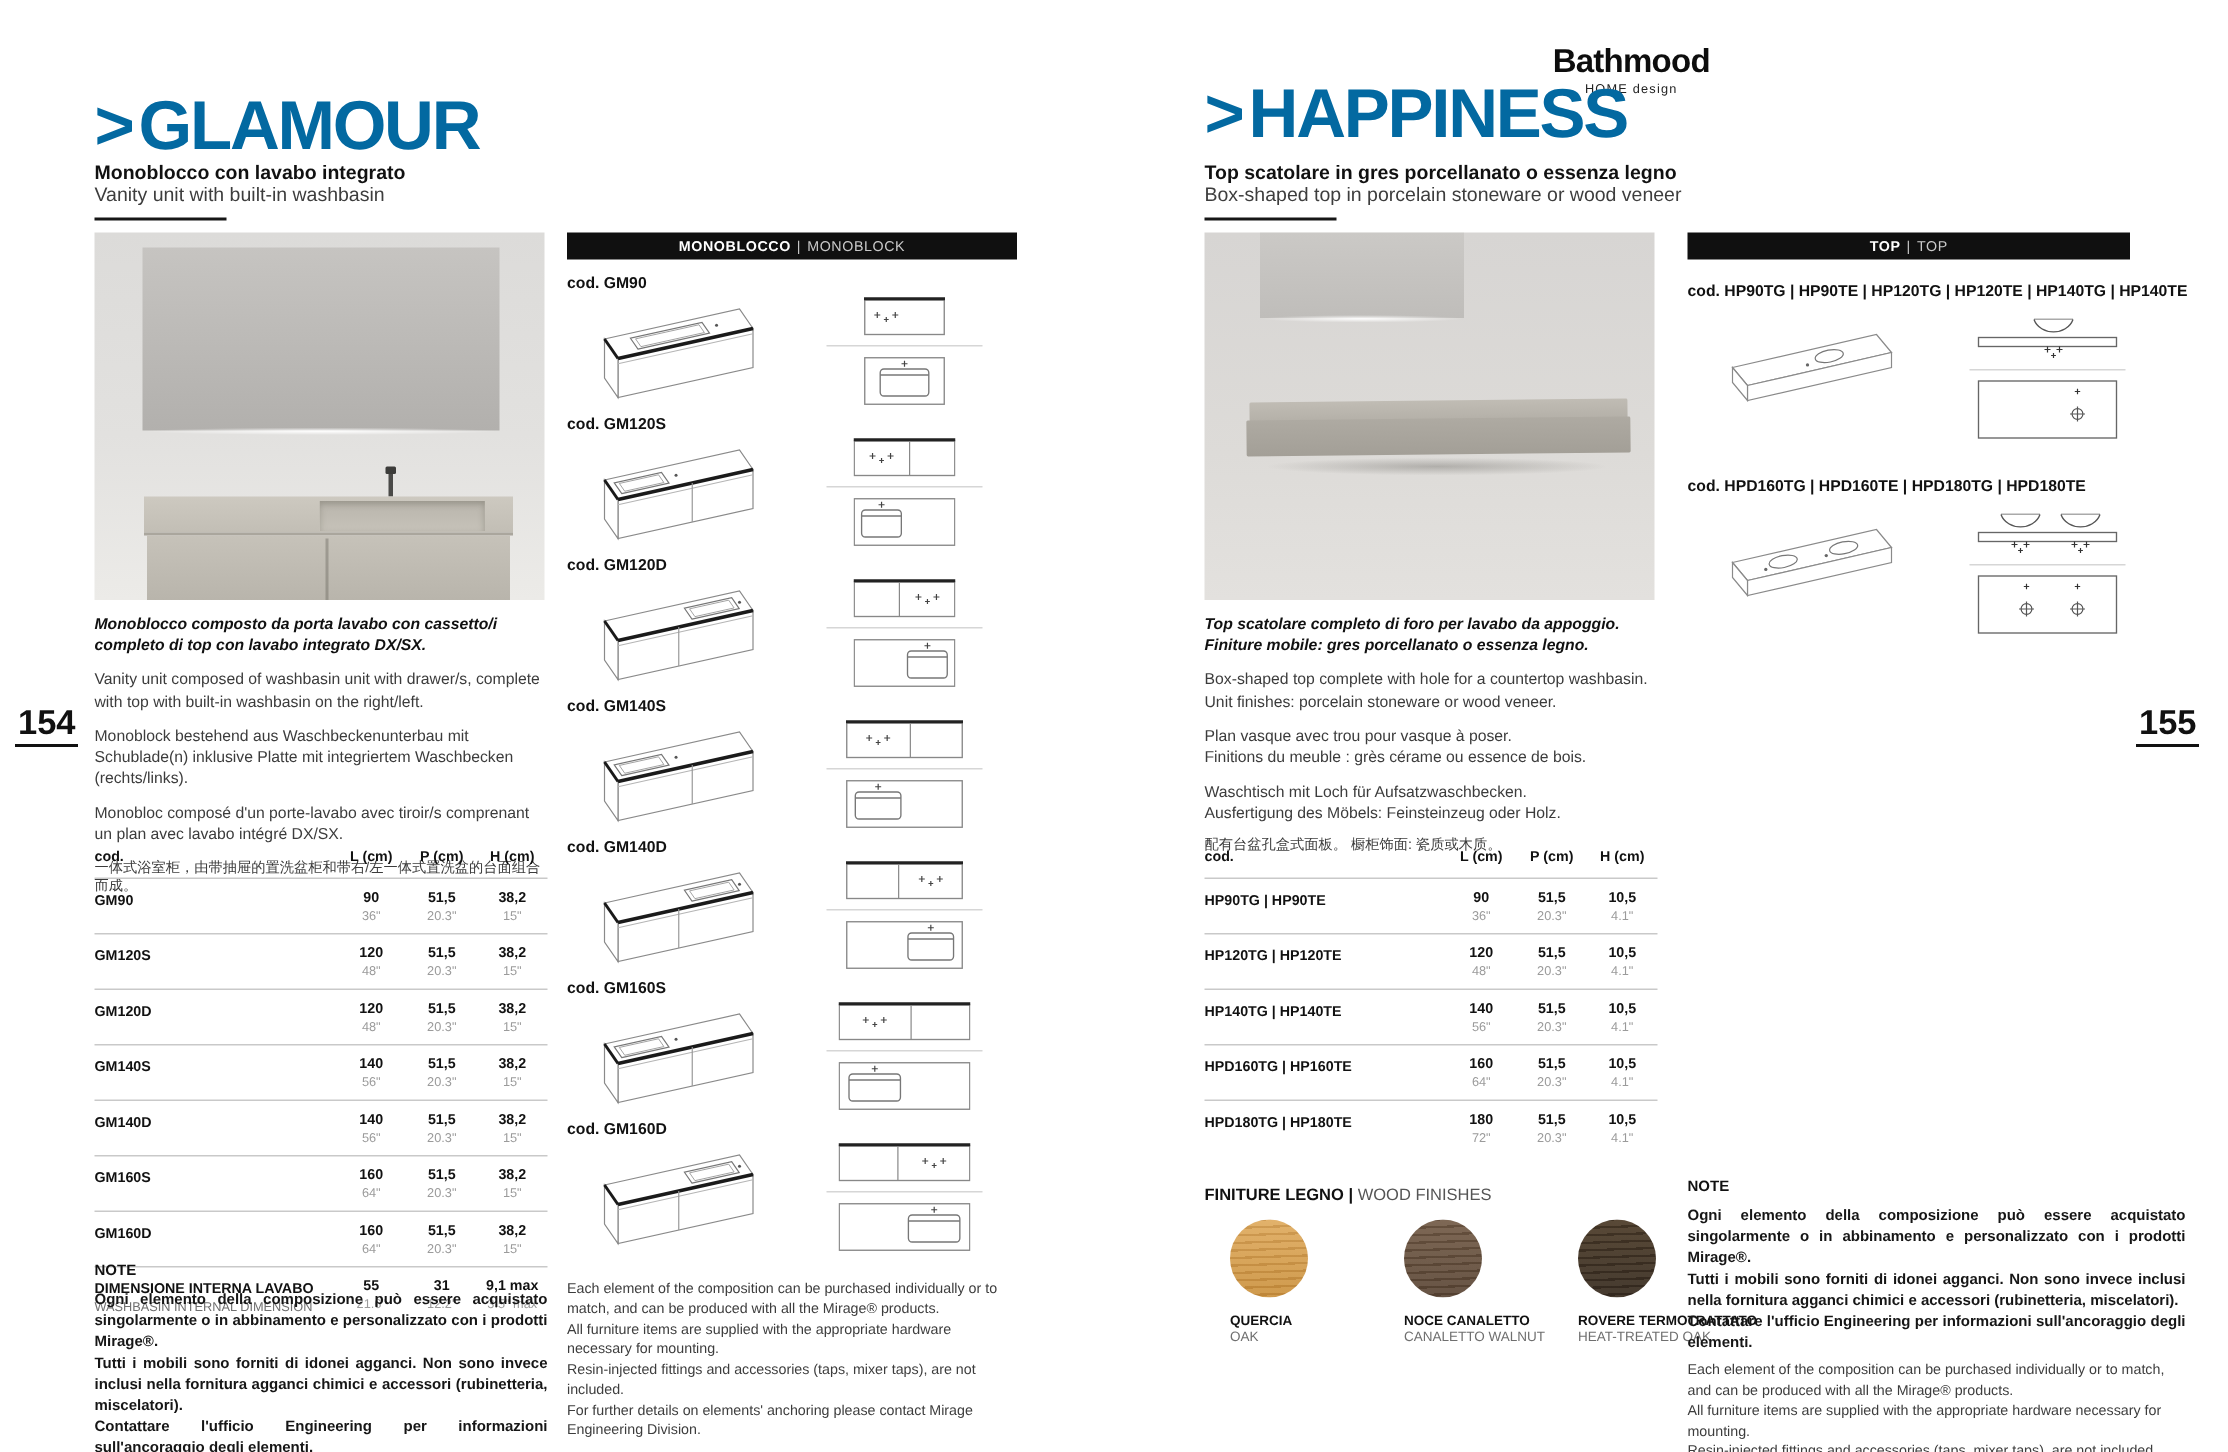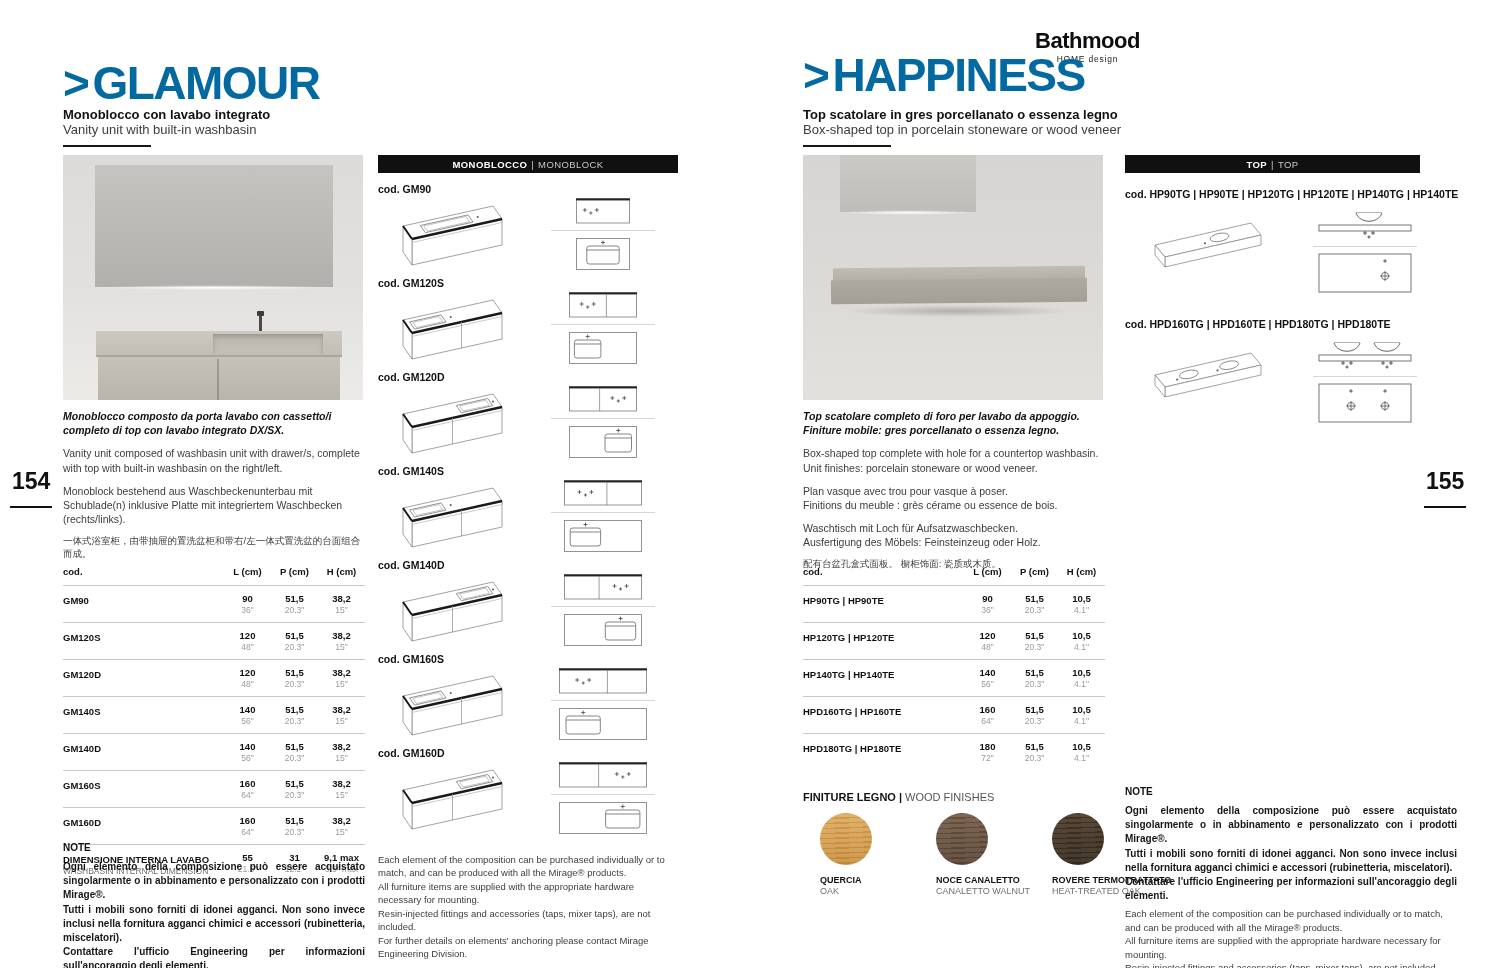--- a/index.html
+++ b/index.html
@@ -11,21 +11,21 @@
   .page-title { position:absolute; font-size:46px; font-weight:800; letter-spacing:-1.5px; color:#0369a1; white-space:nowrap; }
   .page-title .gt { margin-right:4px; }
   .subtitle-it { position:absolute; font-size:13px; font-weight:bold; color:#111; }
   .subtitle-en { position:absolute; font-size:13px; color:#3d3d3d; }
   .title-rule { position:absolute; width:88px; border-top:2px solid #161616; }
 
   .brand { position:absolute; left:1005px; top:28px; width:165px; text-align:center; }
   .brand-name { font-size:22px; font-weight:800; letter-spacing:-0.5px; color:#0d0d0d; }
   .brand-tag { font-size:8.5px; letter-spacing:0.8px; color:#222; margin-top:0px; }
 
-  .page-num { position:absolute; font-size:23px; font-weight:bold; color:#111; border-bottom:2.5px solid #111; padding:0 2px 11px 2px; }
+  .page-num { position:absolute; font-size:23px; font-weight:bold; color:#111; border-bottom:2.5px solid #111; padding:0 2px 1px 2px; }
 
   
   .photo { position:absolute; width:300px; height:245px; overflow:hidden; }
   .photo-l { background:linear-gradient(180deg,#dcdbd9 0%,#e2e1df 55%,#ecebe8 100%); }
   .photo-r { background:linear-gradient(180deg,#d7d5d3 0%,#dddbd8 60%,#e3e1de 100%); }
   .mirror { position:absolute; background:linear-gradient(180deg,#c6c4c1 0%,#b2b0ad 100%); }
   .mirror-glow { position:absolute; height:5px; background:radial-gradient(ellipse at center, rgba(255,255,255,0.95), rgba(255,255,255,0) 70%); }
   .vanity-top { position:absolute; background:linear-gradient(180deg,#cdc9c0,#c2beb5); border-bottom:2px solid #aaa69d; }
   .vanity-basin { position:absolute; background:linear-gradient(180deg,#b9b5ac,#c6c2b9); box-shadow:inset 0 2px 4px rgba(90,85,75,0.35); }
   .vanity-body { position:absolute; background:linear-gradient(180deg,#c6c2b9,#b7b3aa); }
@@ -118,20 +118,21 @@
     <div class="vanity-basin" style="left:150px; top:179px; width:110px; height:20px;"></div>
     <div class="vanity-body" style="left:35px; top:202px; width:242px; height:48px;"></div>
     <div class="vanity-split" style="left:154px; top:204px; height:44px;"></div>
 
   </div>
 
   <div class="desc" style="left:63px; top:409px;">
     <p class="p-bold">Monoblocco composto da porta lavabo con cassetto/i completo di top con lavabo integrato DX/SX.</p>
     <p>Vanity unit composed of washbasin unit with drawer/s, complete with top with built-in washbasin on the right/left.</p>
     <p>Monoblock bestehend aus Waschbeckenunterbau mit Schublade(n) inklusive Platte mit integriertem Waschbecken (rechts/links).</p>
+    <p>Monobloc composé d'un porte-lavabo avec tiroir/s comprenant un plan avec lavabo intégré DX/SX.</p>
     <p class="p-zh">一体式浴室柜，由带抽屉的置洗盆柜和带右/左一体式置洗盆的台面组合而成。</p>
   </div>
 
   <div class="page-num" style="left:10px; top:468px;">154</div>
 
   <div class="dim-table" style="left:63px; top:566px;" id="left-table">
       <div class="thead">
         <div class="hc tcode">cod.</div>
         <div class="hc tnum">L (cm)</div>
         <div class="hc tnum">P (cm)</div>

